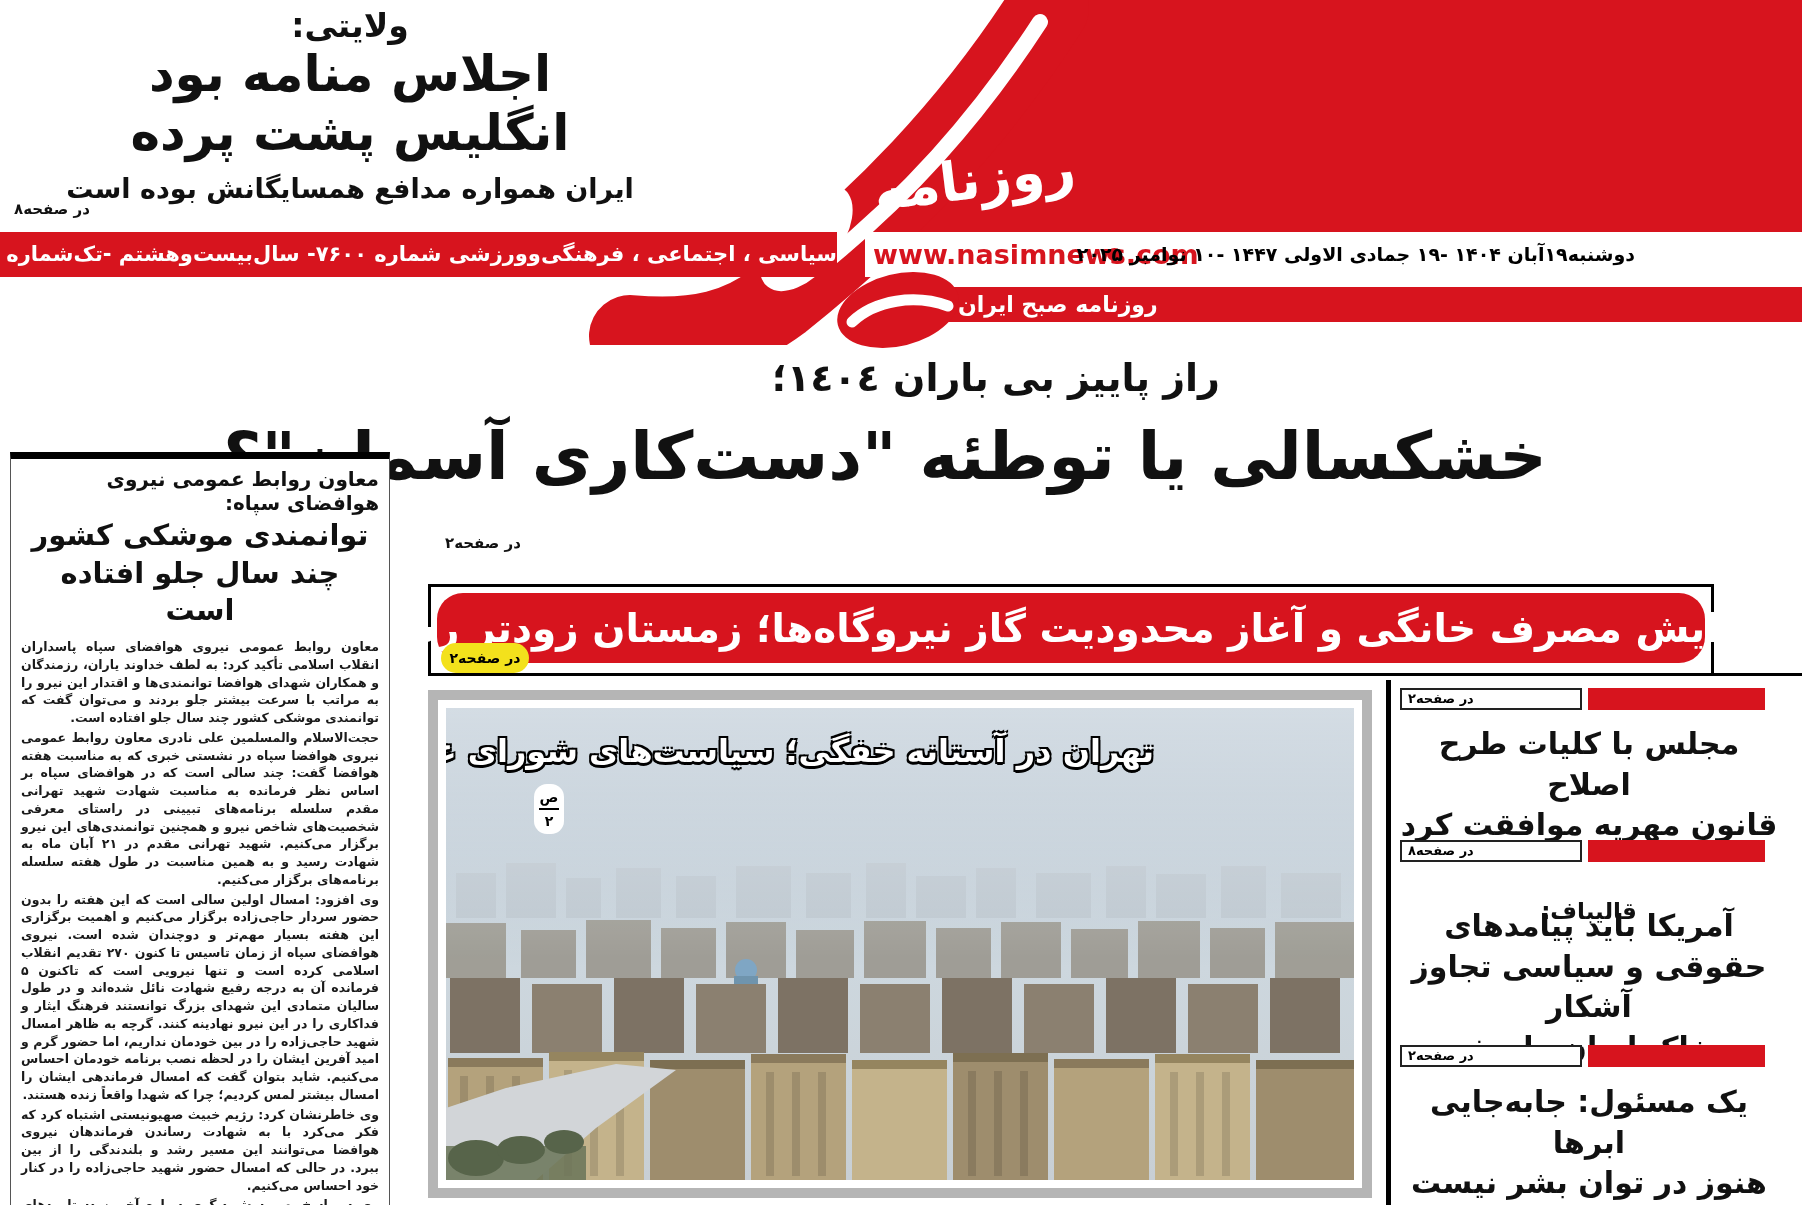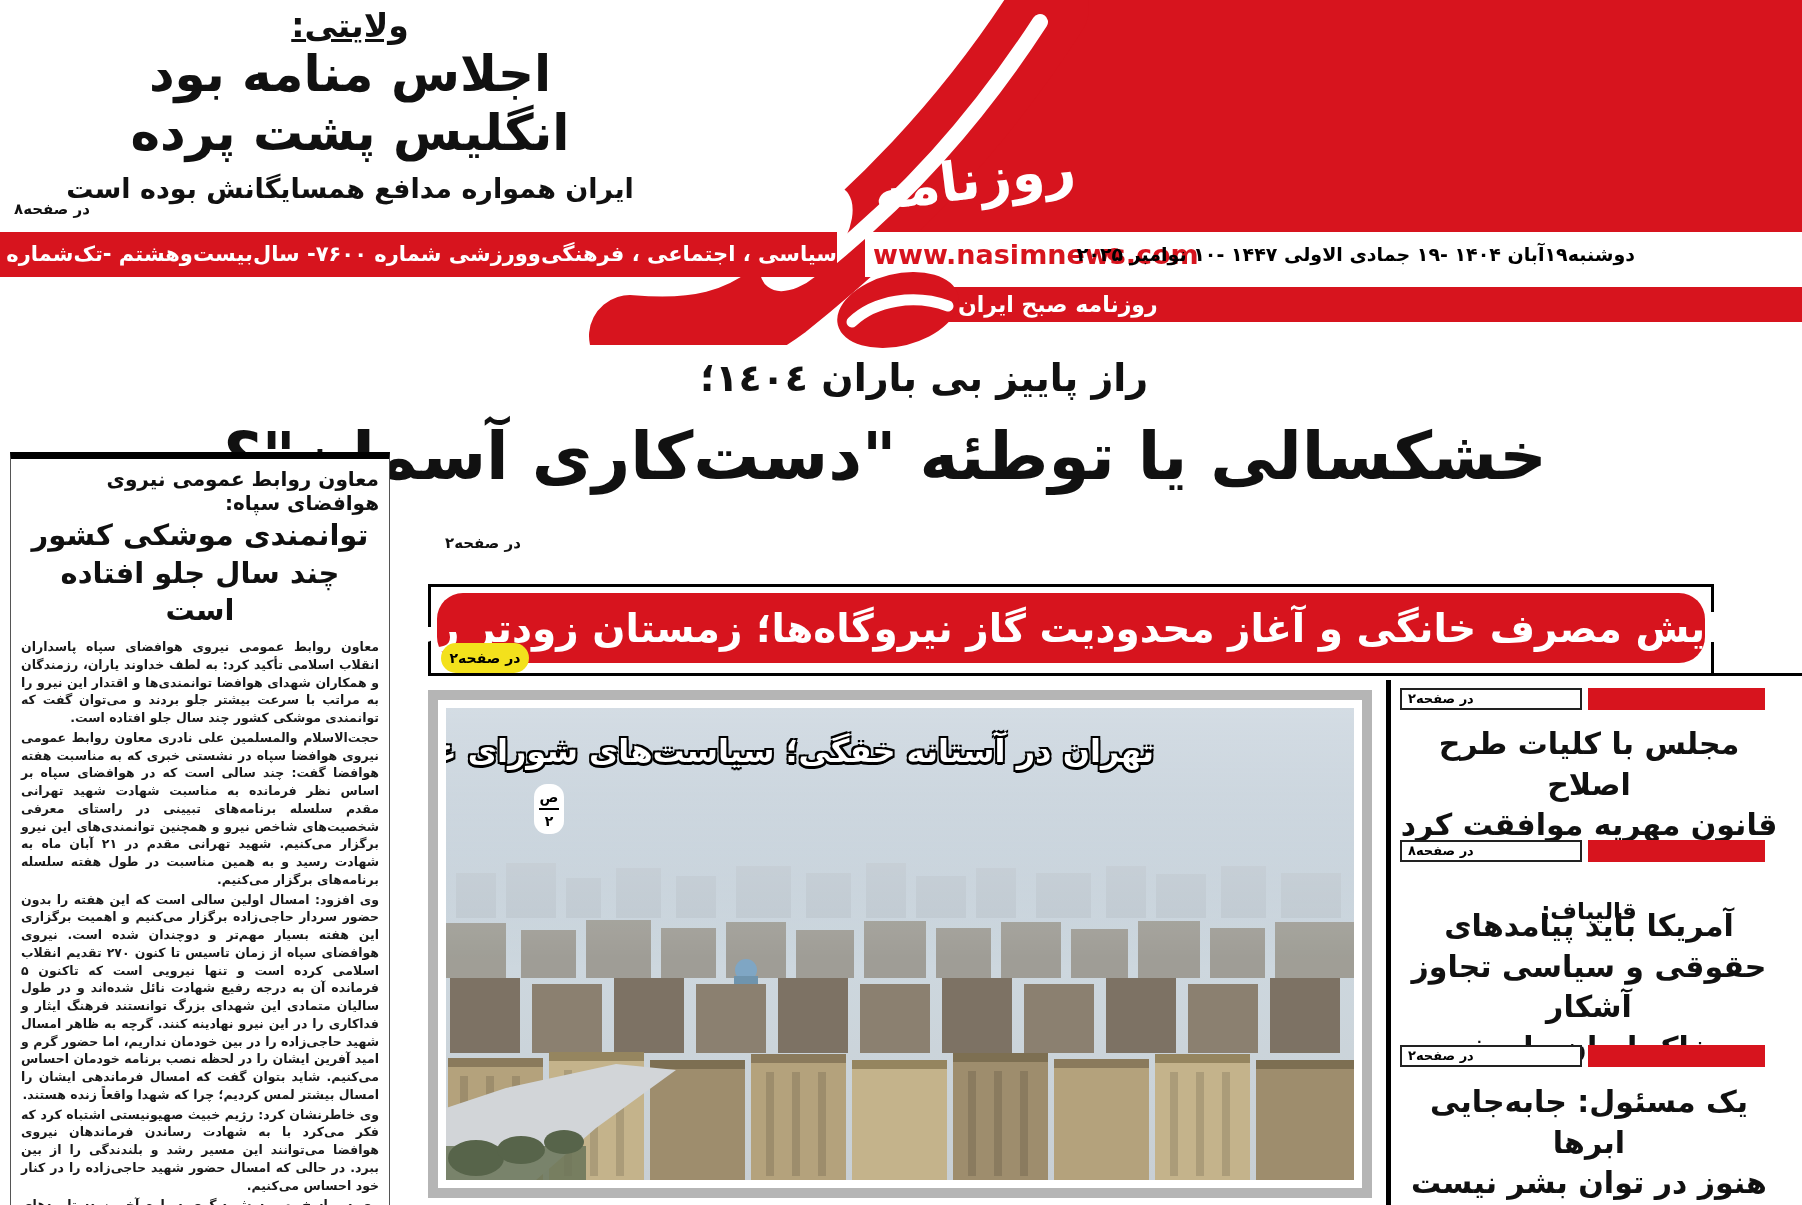--- a/index.html
+++ b/index.html
@@ -2,21 +2,21 @@
 <html lang="fa" dir="rtl"><head>
 <meta charset="utf-8">
 <style>
   html,body{margin:0;padding:0;background:#fff;}
   .page{position:relative;width:1802px;height:1205px;overflow:hidden;background:#fff;
         font-family:"DejaVu Sans",sans-serif;direction:rtl;color:#111;}
   .abs{position:absolute;}
 
   
   .topstory{left:30px;top:6px;width:640px;text-align:center;}
-  .topstory .kick{font-size:33px;font-weight:bold;text-decoration:underline;}
+  .topstory .kick{font-size:33px;font-weight:bold;}
   .topstory .l1{font-size:50px;font-weight:bold;line-height:1.18;letter-spacing:-1px;}
   .topstory .sub{font-size:27px;font-weight:bold;margin-top:10px;}
   .pageref-sm{font-size:15px;font-weight:bold;}
 
   
   .cat-bar{left:0;top:232px;width:837px;height:45px;background:#d7141e;color:#fff;
            font-size:21px;font-weight:bold;text-align:center;line-height:45px;white-space:nowrap;z-index:2;}
   .white-band{left:865px;top:232px;width:937px;height:45px;background:#fff;z-index:2;}
   .website{position:absolute;left:8px;top:0;direction:ltr;color:#d7141e;font-size:27px;
            font-weight:bold;line-height:45px;white-space:nowrap;}
@@ -25,21 +25,21 @@
             font-weight:bold;color:#000;white-space:nowrap;text-align:center;}
   .strip2{left:900px;top:287px;width:902px;height:35px;background:#d7141e;z-index:2;}
   .strip2 span{position:absolute;left:58px;top:0;color:#fff;font-size:22px;font-weight:bold;
                line-height:35px;white-space:nowrap;}
   .logo-word{left:862px;top:148px;width:225px;color:#fff;font-size:54px;font-weight:bold;
              transform:rotate(-7deg);z-index:2;text-align:center;}
   .masthead-svg{left:0;top:0;z-index:1;}
   .blob-svg{left:830px;top:270px;z-index:3;}
 
   
-  .lead-kick{left:700px;top:356px;width:520px;text-align:left;font-size:38px;font-weight:bold;white-space:nowrap;}
+  .lead-kick{left:700px;top:356px;width:520px;text-align:right;font-size:38px;font-weight:bold;white-space:nowrap;}
   .lead-head{left:420px;top:382px;width:930px;height:148px;display:flex;align-items:center;justify-content:center;
              font-size:66px;font-weight:bold;letter-spacing:-2px;white-space:nowrap;}
   .lead-ref{left:445px;top:534px;}
 
   
   .banner-box{left:428px;top:584px;width:1286px;height:92px;background:#fff;border:3px solid #000;box-sizing:border-box;}
   .banner-red{position:absolute;left:6px;top:6px;right:6px;bottom:10px;background:#d7141e;border-radius:26px;
               color:#fff;font-size:39px;font-weight:bold;display:flex;align-items:center;justify-content:center;white-space:nowrap;}
   .banner-tag{position:absolute;left:10px;bottom:0px;width:88px;height:30px;background:#f3e11c;border-radius:15px;
               font-size:14px;font-weight:bold;color:#000;text-align:center;line-height:30px;z-index:4;}

